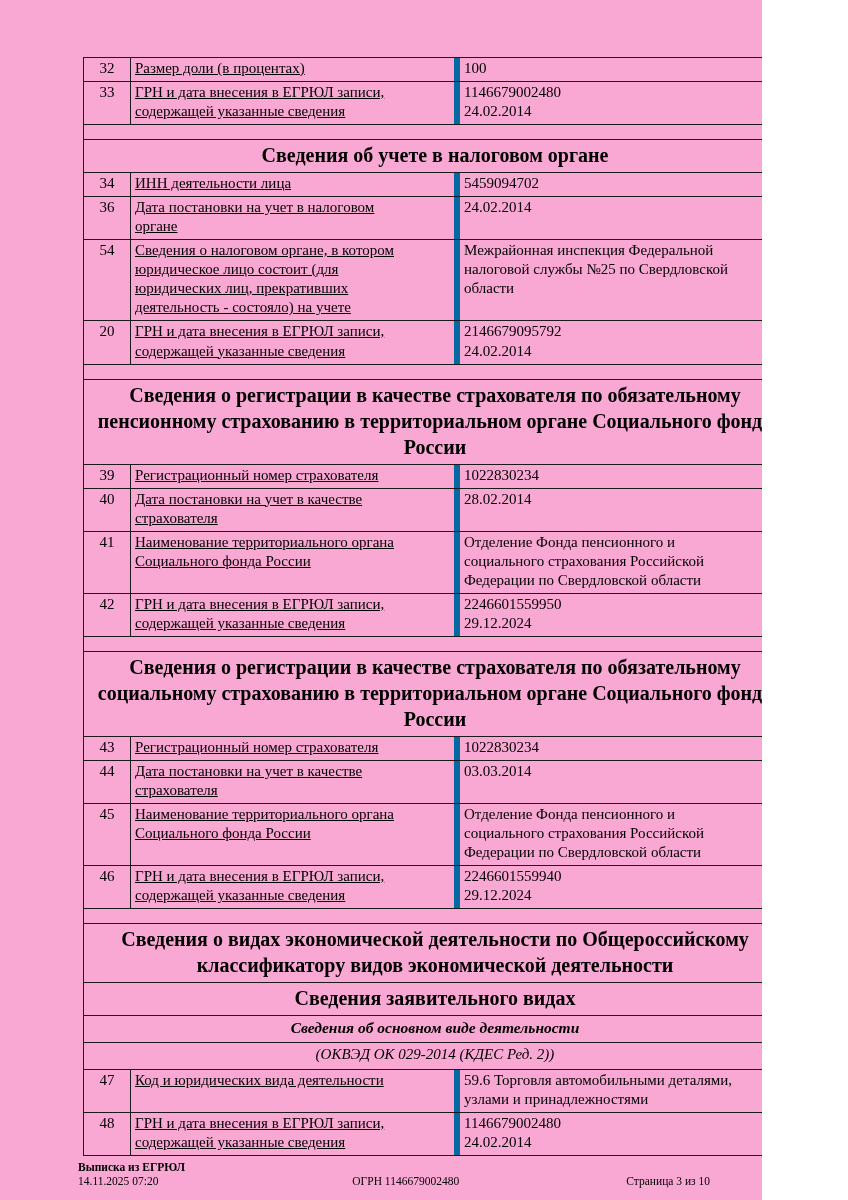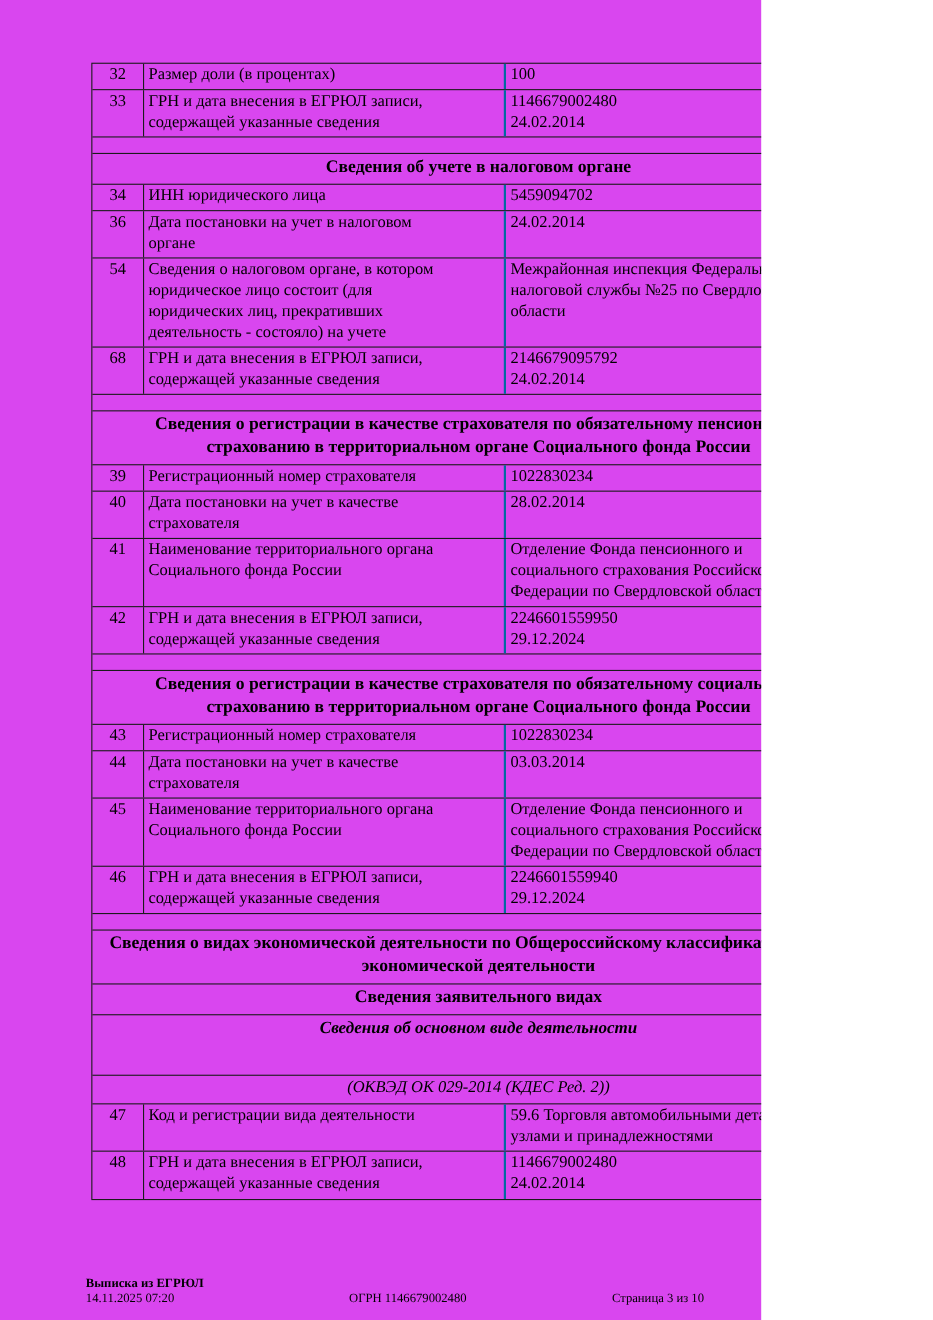--- a/index.html
+++ b/index.html
@@ -1,20 +1,20 @@
 <!DOCTYPE html>
 <html><head>
 <meta charset="utf-8">
 <style>
   html, body { margin: 0; padding: 0; background: #ffffff; }
   .page {
     position: relative;
-    width: 692px;
+    width: 762px;
     height: 1200px;
-    background: #d946ef;
+    background: #f9a8d4;
     font-family: "Liberation Serif", serif;
     color: #000000;
     overflow: hidden;
   }
   .doc-table {
     position: absolute;
     left: 83px;
     top: 57px;
     width: 704px;
     border: 1px solid #1b1b1b;
@@ -28,32 +28,32 @@
     padding: 1px 4px 3px 4px;
     white-space: pre-line;
     box-sizing: border-box;
   }
   .num {
     flex: 0 0 47px;
     text-align: center;
     border-right: 1px solid #1b1b1b;
     padding-left: 2px; padding-right: 2px;
   }
-  .label { flex: 0 0 329px; border-right: 2px solid #0369a1; }
+  .label { flex: 0 0 329px; border-right: 6px solid #0369a1; text-decoration: underline; }
   .value { flex: 1 1 auto; }
   .hrow {
     border-top: 1px solid #1b1b1b;
     text-align: center;
     font-weight: bold;
-    font-size: 16px;
+    font-size: 20px;
     line-height: 1.3;
     padding: 2px 8px 4px 8px;
   }
   .hrow.italic-bold { font-style: italic; font-size: 15.5px; text-align: center; }
-  .hrow.italic-plain { font-style: italic; font-weight: normal; font-size: 15px; margin-top: 28px; }
+  .hrow.italic-plain { font-style: italic; font-weight: normal; font-size: 15px; }
   .sp { border-top: 1px solid #1b1b1b; height: 14px; }
   .footer {
     position: absolute;
     left: 78px;
     right: 52px;
     top: 1137px;
     display: flex;
     justify-content: space-between;
     align-items: flex-end;
     font-size: 11.5px;
@@ -80,41 +80,41 @@
 содержащей указанные сведения</div>
       <div class="cell value">1146679002480
 24.02.2014</div>
     </div>
 
     <div class="sp"></div>
 
     <div class="hrow">Сведения об учете в налоговом органе</div>
     <div class="row">
       <div class="cell num">34</div>
-      <div class="cell label">ИНН юридического лица</div>
+      <div class="cell label">ИНН деятельности лица</div>
       <div class="cell value">5459094702</div>
     </div>
     <div class="row">
       <div class="cell num">36</div>
       <div class="cell label">Дата постановки на учет в налоговом
 органе</div>
       <div class="cell value">24.02.2014</div>
     </div>
     <div class="row">
       <div class="cell num">54</div>
       <div class="cell label">Сведения о налоговом органе, в котором
 юридическое лицо состоит (для
 юридических лиц, прекративших
 деятельность - состояло) на учете</div>
       <div class="cell value">Межрайонная инспекция Федеральной
 налоговой службы №25 по Свердловской
 области</div>
     </div>
     <div class="row">
-      <div class="cell num">68</div>
+      <div class="cell num">20</div>
       <div class="cell label">ГРН и дата внесения в ЕГРЮЛ записи,
 содержащей указанные сведения</div>
       <div class="cell value">2146679095792
 24.02.2014</div>
     </div>
 
     <div class="sp"></div>
 
     <div class="hrow">Сведения о регистрации в качестве страхователя по обязательному пенсионному страхованию в территориальном органе Социального фонда России</div>
     <div class="row">
@@ -175,21 +175,21 @@
     </div>
 
     <div class="sp"></div>
 
     <div class="hrow">Сведения о видах экономической деятельности по Общероссийскому классификатору видов экономической деятельности</div>
     <div class="hrow">Сведения заявительного видах</div>
     <div class="hrow italic-bold">Сведения об основном виде деятельности</div>
     <div class="hrow italic-plain">(ОКВЭД ОК 029-2014 (КДЕС Ред. 2))</div>
     <div class="row">
       <div class="cell num">47</div>
-      <div class="cell label">Код и регистрации вида деятельности</div>
+      <div class="cell label">Код и юридических вида деятельности</div>
       <div class="cell value">59.6 Торговля автомобильными деталями,
 узлами и принадлежностями</div>
     </div>
     <div class="row">
       <div class="cell num">48</div>
       <div class="cell label">ГРН и дата внесения в ЕГРЮЛ записи,
 содержащей указанные сведения</div>
       <div class="cell value">1146679002480
 24.02.2014</div>
     </div>

